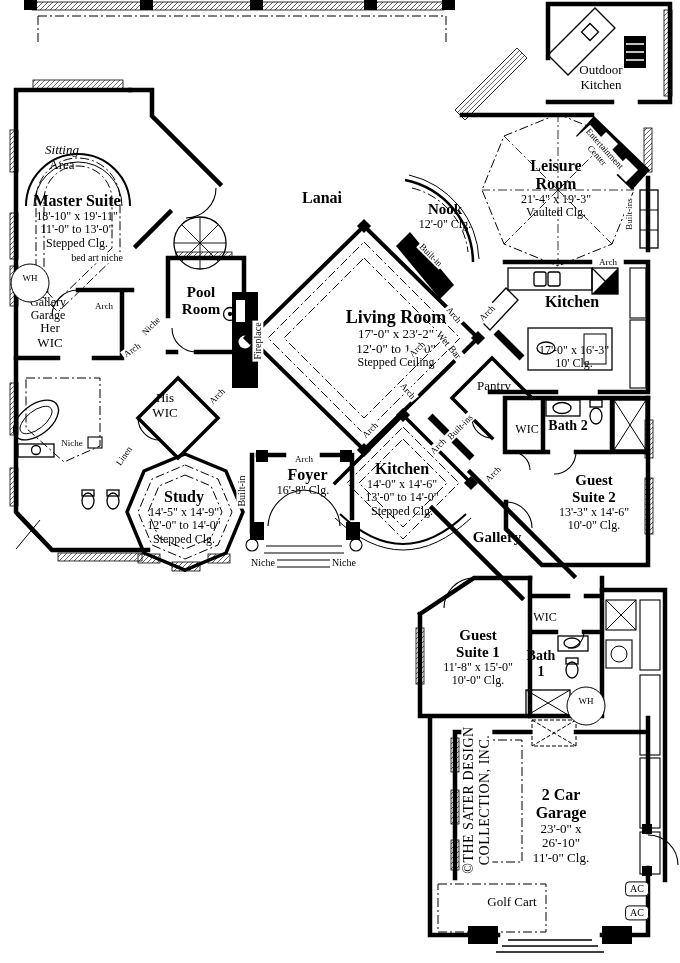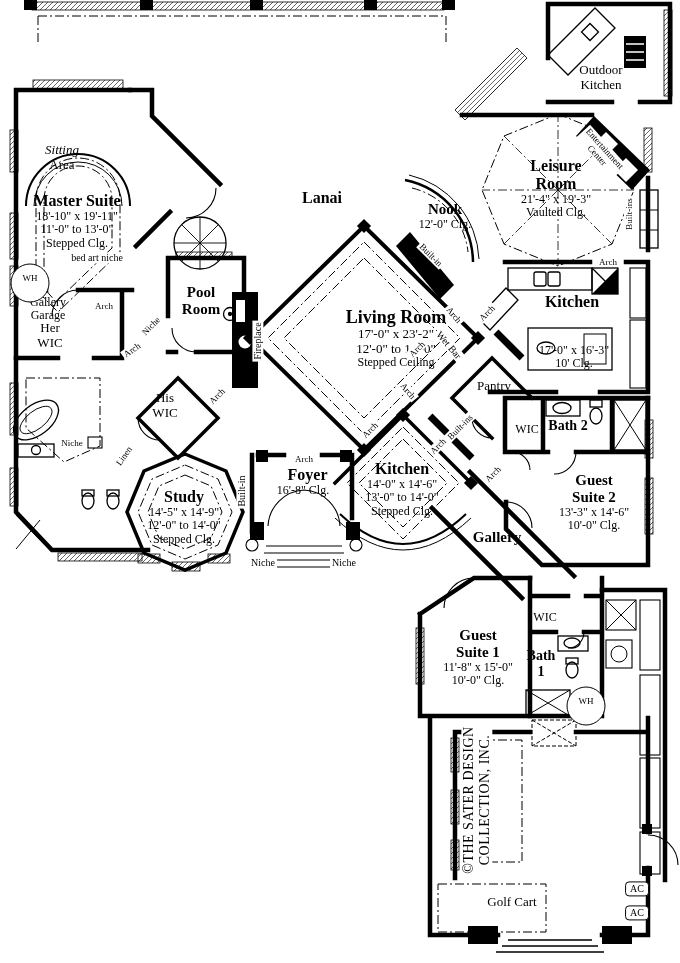--- a/index.html
+++ b/index.html
@@ -304,20 +304,27 @@
         <div class="d" style="font-size: 12px;">11'-8" x 15'-0"</div>
         <div class="d" style="font-size: 12px;">10'-0" Clg.</div>
       </div>
       <div class="room-label" style="left: 545px; top: 618px; transform: translate(-50%, -50%) rotate(0deg);">
         <div class="t plain" style="font-size: 12px;">WIC</div>
       </div>
       <div class="room-label" style="left: 541px; top: 664px; transform: translate(-50%, -50%) rotate(0deg);">
         <div class="t" style="font-size: 14px;">Bath</div>
         <div class="t" style="font-size: 14px;">1</div>
       </div>
+      <div class="room-label" style="left: 561px; top: 826px; transform: translate(-50%, -50%) rotate(0deg);">
+        <div class="t" style="font-size: 16px;">2 Car</div>
+        <div class="t" style="font-size: 16px;">Garage</div>
+        <div class="d" style="font-size: 13px;">23'-0" x</div>
+        <div class="d" style="font-size: 13px;">26'-10"</div>
+        <div class="d" style="font-size: 13px;">11'-0" Clg.</div>
+      </div>
       <div class="room-label" style="left: 512px; top: 902px; transform: translate(-50%, -50%) rotate(0deg);">
         <div class="t plain" style="font-size: 13px;">Golf Cart</div>
       </div>
       <div class="note" style="left: 104px; top: 306px; font-size: 9px; transform: translate(-50%, -50%) rotate(0deg);">
         <div>Arch</div>
       </div>
       <div class="note" style="left: 151px; top: 326px; font-size: 9px; transform: translate(-50%, -50%) rotate(-45deg);">
         <div>Niche</div>
       </div>
       <div class="note" style="left: 132px; top: 350px; font-size: 9px; transform: translate(-50%, -50%) rotate(-35deg);">

